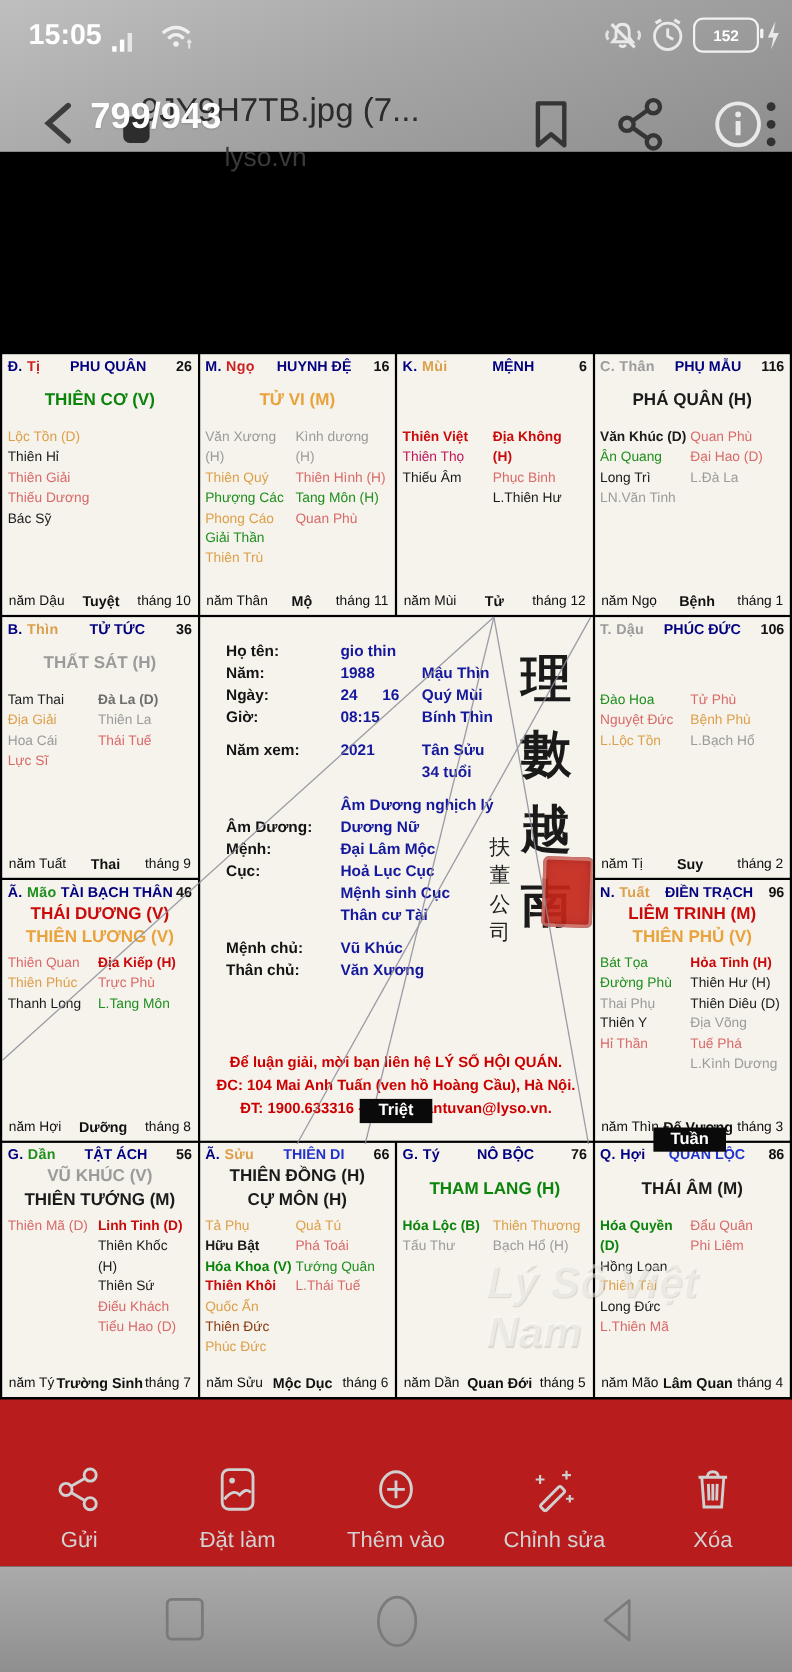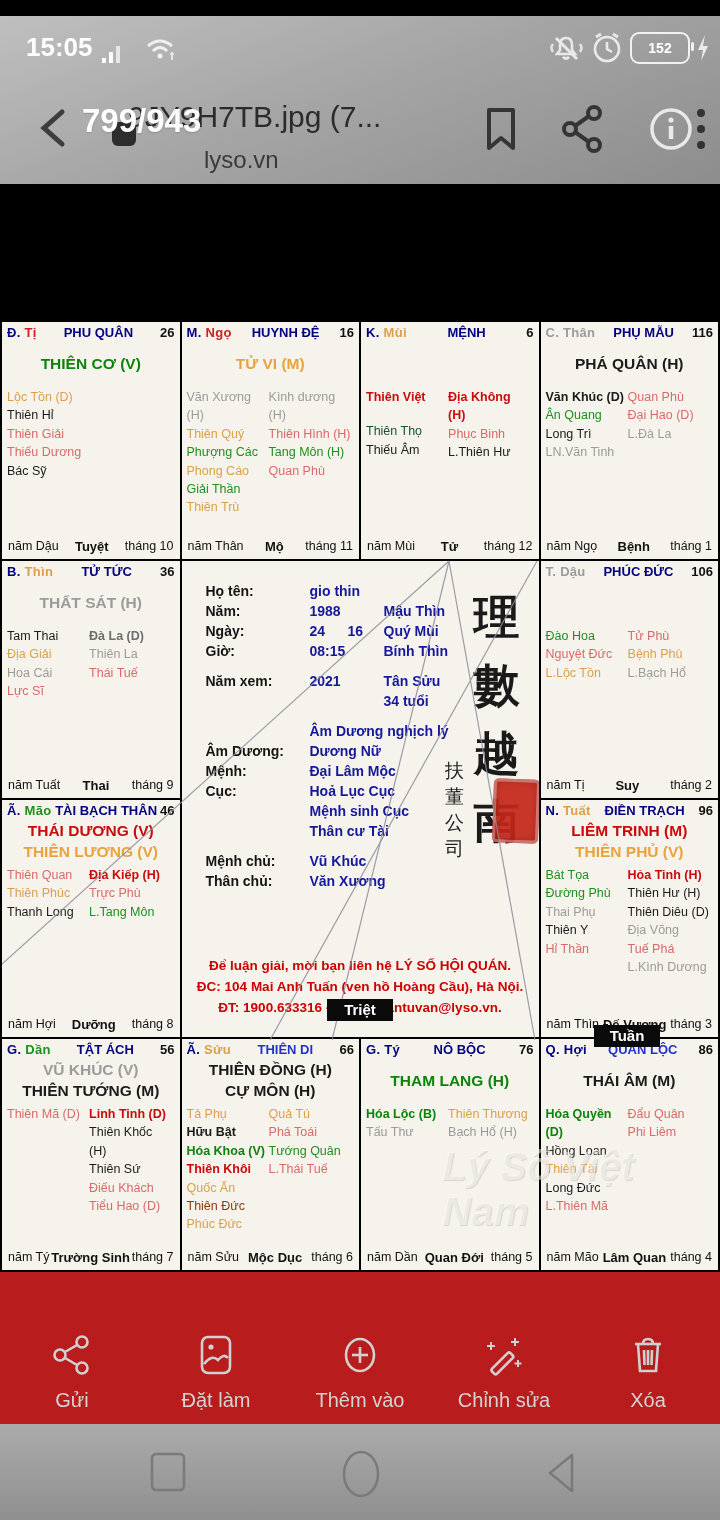--- a/index.html
+++ b/index.html
@@ -1,20 +1,20 @@
 <!DOCTYPE html>
 <html><head>
 <meta charset="utf-8">
 <style>
   html,body{margin:0;padding:0}
   body{width:720px;height:1520px;position:relative;background:#000;
        font-family:"Liberation Sans",sans-serif;overflow:hidden}
 
   
-  .top-chrome{position:absolute;top:16px;left:0;width:720px;height:168px;
+  .top-chrome{position:absolute;top:0;left:0;width:720px;height:138px;
               background:linear-gradient(160deg,#bfbfbf 0%,#a6a6a6 45%,#8d8d8d 100%)}
   .st-time{position:absolute;left:26px;top:16px;font-size:26px;font-weight:bold;color:#fff}
   .st-left-icons{position:absolute;left:100px;top:18px;display:flex;gap:10px;align-items:flex-end}
   .st-right-icons{position:absolute;right:10px;top:16px;display:flex;gap:6px;align-items:center}
   .battery{position:relative;width:56px;height:28px;border:2.5px solid #f2f2f2;border-radius:9px;
            display:flex;align-items:center;justify-content:center}
   .battery span{font-size:14px;font-weight:bold;color:#fff}
   .battery::after{content:"";position:absolute;right:-6px;top:8px;width:3px;height:9px;background:#f2f2f2;border-radius:2px}
 
   .hdr-back{position:absolute;left:34px;top:90px}
@@ -290,21 +290,21 @@
     <div class="cell" style="grid-area: 1 / 3;">
       <div class="c-head">
         <span class="sb"><span style="color: rgb(0, 0, 128);">K.</span> <span style="color: rgb(220, 160, 75);">Mùi</span></span>
         <span class="pal" style="color: rgb(0, 0, 128);">MỆNH</span>
         <span class="num" style="color: rgb(17, 17, 17);">6</span>
       </div>
       <div class="c-main"></div>
       <div class="c-cols">
         <div class="col">
           <div class="star b" style="color: rgb(201, 11, 11);">Thiên Việt</div>
-          <div class="star" style="color: #14532d; margin-top: 16px;">Thiên Thọ</div>
+          <div class="star" style="color: #be185d;">Thiên Thọ</div>
           <div class="star" style="color: rgb(27, 27, 27);">Thiếu Âm</div>
         </div>
         <div class="col">
           <div class="star b" style="color: rgb(201, 11, 11);">Địa Không (H)</div>
           <div class="star" style="color: rgb(217, 106, 106);">Phục Binh</div>
           <div class="star" style="color: rgb(27, 27, 27);">L.Thiên Hư</div>
         </div>
       </div>
       <div class="c-foot">
         <span style="color: rgb(17, 17, 17);">năm Mùi</span>

